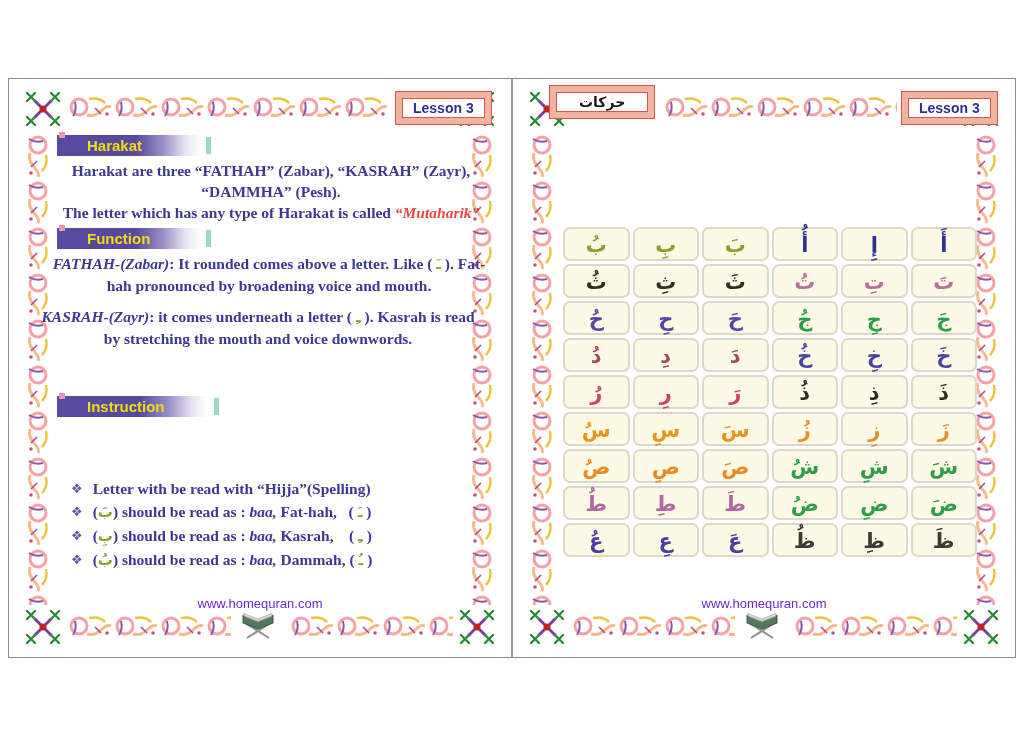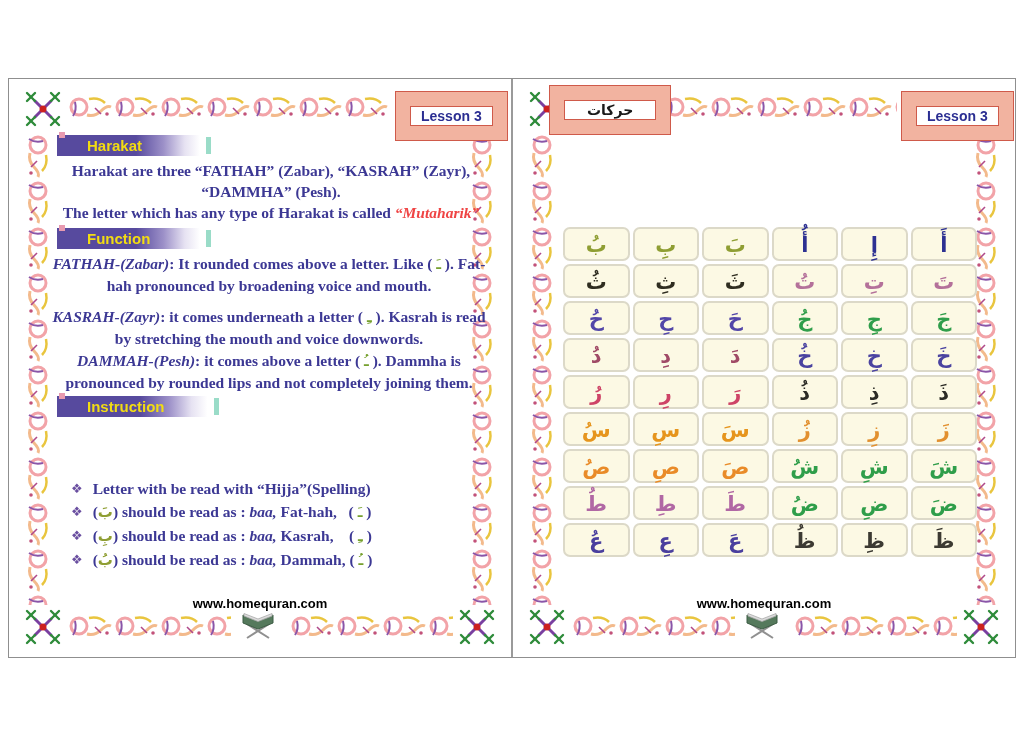--- a/index.html
+++ b/index.html
@@ -12,21 +12,21 @@
   .page.left{left:0;}
   .page.right{left:502px;border-left:2px solid #9a9a9a;}
 
   
   .corner{position:absolute;width:40px;height:40px;}
   .band{position:absolute;height:26px;}
   .strip{position:absolute;width:26px;}
   .bookicon{position:absolute;width:46px;height:34px;}
 
   
-  .badge{position:absolute;background:#f2b3a0;border:1px solid #cf5a4a;padding:14px;}
+  .badge{position:absolute;background:#f2b3a0;border:1px solid #cf5a4a;padding:6px;}
   .badge .inner{
     border:1px solid #cf5a4a;background:#fff;padding:1px 10px;
     font-family:"Liberation Sans", sans-serif;font-weight:bold;font-size:14px;color:#2b2e92;
     white-space:nowrap;
   }
   .badge .inner.arabic{font-family:"DejaVu Sans", sans-serif;font-size:14px;color:#1a1a1a;padding:1px 22px;}
 
   
   .section-bar{
     position:absolute;height:21px;line-height:21px;padding-left:30px;box-sizing:border-box;
@@ -46,21 +46,21 @@
   .func-head{font-style:italic;}
   .term-red{font-style:italic;color:#ef4444;font-family:Liberation Serif, serif;}
   .mark{color:#76a02e;font-family:"DejaVu Sans", sans-serif;font-size:14px;font-weight:bold;}
   .bullet-letter{color:#8f9e33;font-family:"DejaVu Sans", sans-serif;font-size:15px;font-weight:bold;}
   .bullet-row{display:flex;gap:10px;line-height:23px;}
   .bullet-glyph{color:#6a4fa0;font-family:"DejaVu Sans", sans-serif;font-size:13px;}
   .baa-word{font-style:italic;}
 
   .footer-url{
     position:absolute;width:100%;text-align:center;top:517px;
-    font-family:"Liberation Sans", sans-serif;font-size:13px;color:#000000;font-weight:bold;
+    font-family:"Liberation Sans", sans-serif;font-size:13px;color:#6d28d9;font-weight:normal;
   }
 
   
   .bismillah{
     position:absolute;top:60px;width:100%;text-align:center;direction:rtl;
     font-family:"DejaVu Sans", sans-serif;font-size:28px;font-weight:bold;color:#3c3894;
   }
   .letter-grid{
     position:absolute;left:50px;top:148px;width:414px;direction:rtl;
     display:grid;grid-template-columns:repeat(6,1fr);grid-auto-rows:34px;gap:3px;
@@ -169,25 +169,22 @@
         <span>The letter which has any type of Harakat is called </span><span class="term-red">“Mutaharik”</span>
       </div>
     </div>
 
     <div class="section-bar" style="left:48px;top:149px;width:152px">
       <span>Function</span>
     </div>
     <div class="bodytext" style="left:36px;top:174px;width:448px">
       <span class="func-head">FATHAH-(Zabar)</span><span>: It rounded comes above a letter. Like ( </span><span class="mark">ـَ</span><span> ). Fat-hah pronounced by broadening voice and mouth.</span>
     </div>
-    <div class="bodytext" style="left:36px;top:227px;width:448px">
+    <div class="bodytext" style="left:25px;top:227px;width:448px">
       <span class="func-head">KASRAH-(Zayr)</span><span>: it comes underneath a letter ( </span><span class="mark">ـِ</span><span> ). Kasrah is read by stretching the mouth and voice downwords.</span>
-    </div>
-    <div class="bodytext" style="left:36px;top:271px;width:448px">
-      <span class="func-head">DAMMAH-(Pesh)</span><span>: it comes above a letter ( </span><span class="mark">ـُ</span><span> ). Dammha is pronounced by rounded lips and not completely joining them.</span>
     </div>
 
     <div class="section-bar" style="left:48px;top:317px;width:160px">
       <span>Instruction</span>
     </div>
 
     <div class="bodytext" style="left:62px;top:398px;width:420px">
       <div class="bullet-row">
         <span class="bullet-glyph">❖</span>
         <span>Letter with be read with “Hijja”(Spelling)</span>

